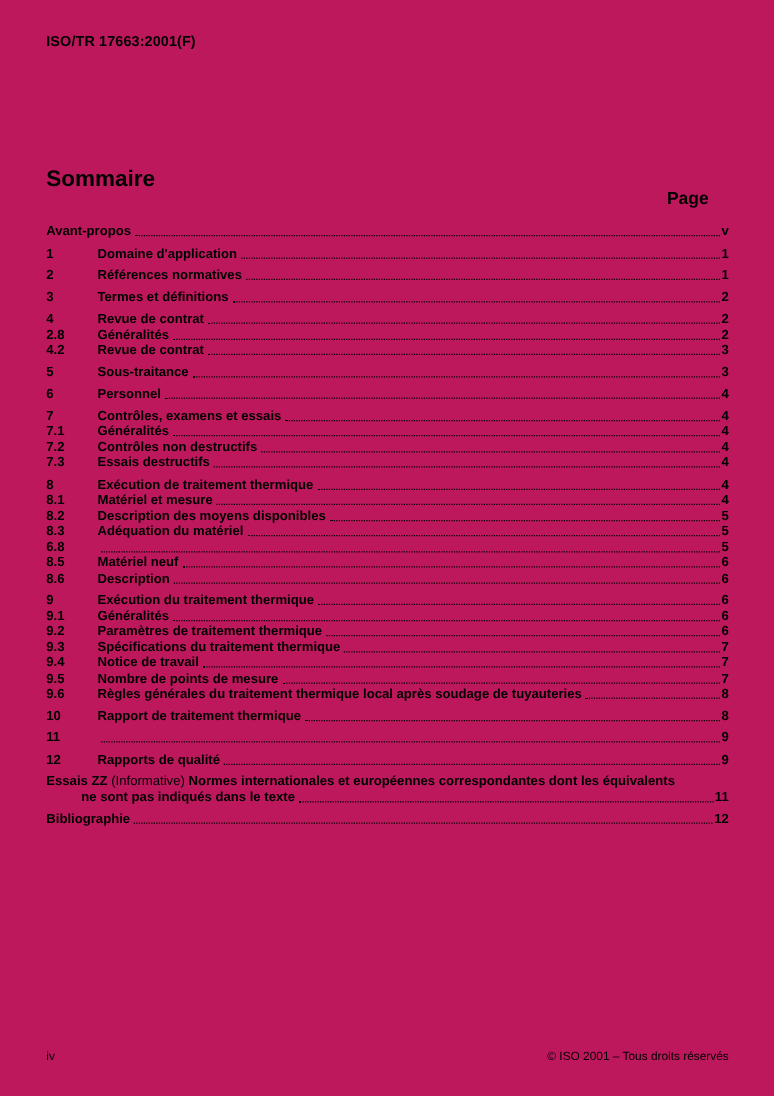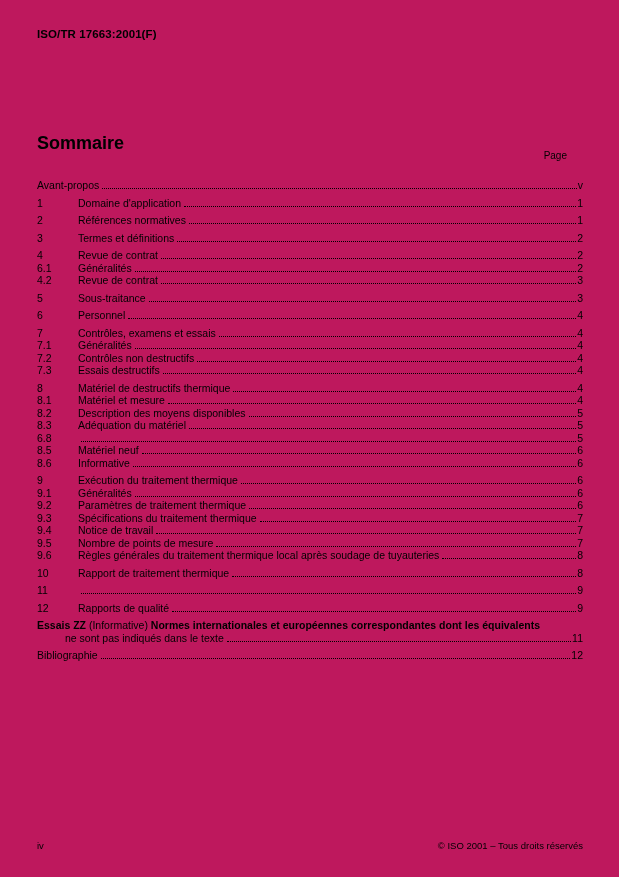--- a/index.html
+++ b/index.html
@@ -27,39 +27,39 @@
     position: absolute;
     top: 133px;
     left: 37px;
     font-size: 18px;
     font-weight: bold;
   }
   .page-col-label {
     position: absolute;
     top: 150px;
     right: 52px;
-    font-size: 10px;
-    font-weight: normal;
+    font-size: 14px;
+    font-weight: bold;
     padding-left: 26px;
   }
   .toc {
     position: absolute;
     top: 179px;
     left: 37px;
     right: 36px;
   }
   .toc-group { margin-top: 5px; }
   .toc-group:first-child { margin-top: 0; }
   .toc-row {
     display: flex;
     align-items: flex-end;
     height: 12.5px;
     font-size: 10.5px;
     line-height: 12.5px;
-    font-weight: normal;
+    font-weight: bold;
     white-space: nowrap;
   }
   .toc-num {
     width: 41px;
     flex-shrink: 0;
   }
   .toc-title { flex-shrink: 0; }
   .toc-dots {
     flex: 1;
     min-width: 6px;
@@ -134,21 +134,21 @@
         </div>
       </div>
       <div class="toc-group">
         <div class="toc-row">
           <span class="toc-num">4</span>
           <span class="toc-title">Revue de contrat</span>
           <span class="toc-dots"></span>
           <span class="toc-page">2</span>
         </div>
         <div class="toc-row">
-          <span class="toc-num">6.1</span>
+          <span class="toc-num">2.8</span>
           <span class="toc-title">Généralités</span>
           <span class="toc-dots"></span>
           <span class="toc-page">2</span>
         </div>
         <div class="toc-row">
           <span class="toc-num">4.2</span>
           <span class="toc-title">Revue de contrat</span>
           <span class="toc-dots"></span>
           <span class="toc-page">3</span>
         </div>
@@ -191,21 +191,21 @@
         <div class="toc-row">
           <span class="toc-num">7.3</span>
           <span class="toc-title">Essais destructifs</span>
           <span class="toc-dots"></span>
           <span class="toc-page">4</span>
         </div>
       </div>
       <div class="toc-group">
         <div class="toc-row">
           <span class="toc-num">8</span>
-          <span class="toc-title">Matériel de destructifs thermique</span>
+          <span class="toc-title">Exécution de traitement thermique</span>
           <span class="toc-dots"></span>
           <span class="toc-page">4</span>
         </div>
         <div class="toc-row">
           <span class="toc-num">8.1</span>
           <span class="toc-title">Matériel et mesure</span>
           <span class="toc-dots"></span>
           <span class="toc-page">4</span>
         </div>
         <div class="toc-row">
@@ -226,21 +226,21 @@
           <span class="toc-page">5</span>
         </div>
         <div class="toc-row">
           <span class="toc-num">8.5</span>
           <span class="toc-title">Matériel neuf</span>
           <span class="toc-dots"></span>
           <span class="toc-page">6</span>
         </div>
         <div class="toc-row">
           <span class="toc-num">8.6</span>
-          <span class="toc-title">Informative</span>
+          <span class="toc-title">Description</span>
           <span class="toc-dots"></span>
           <span class="toc-page">6</span>
         </div>
       </div>
       <div class="toc-group">
         <div class="toc-row">
           <span class="toc-num">9</span>
           <span class="toc-title">Exécution du traitement thermique</span>
           <span class="toc-dots"></span>
           <span class="toc-page">6</span>

